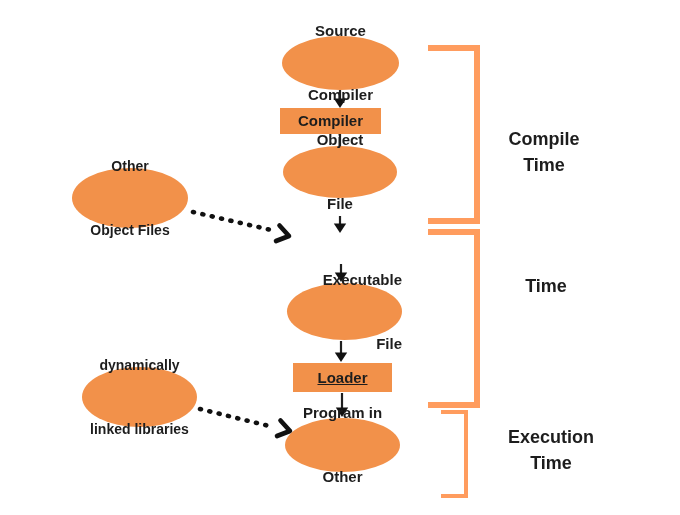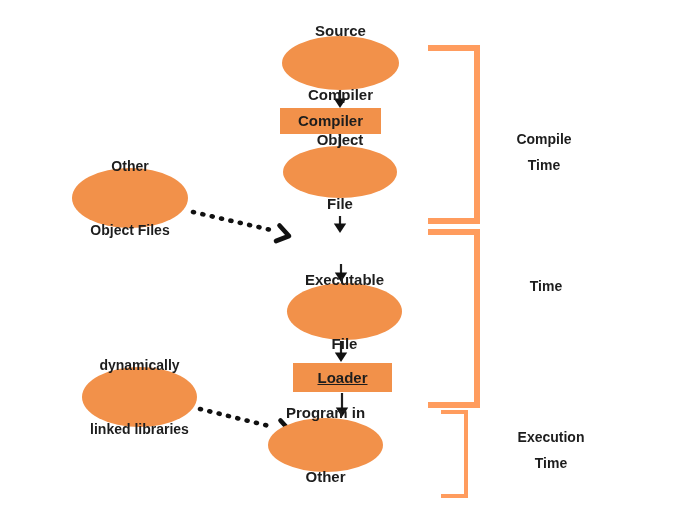--- a/index.html
+++ b/index.html
@@ -14,21 +14,21 @@
     display:flex;flex-direction:column;align-items:center;justify-content:center;
     text-align:center;font-size:15px;line-height:1.32;z-index:2;gap:44px;
   }
   .ellipse{border-radius:50%;}
   .side{font-size:14px;line-height:1.45;}
   .bracket{
     position:absolute;border:6px solid #FF9C5E;border-left:none;z-index:1;
   }
   .bracket.thin{border-width:4px;border-left:none;}
   .phase{
-    position:absolute;font-weight:bold;font-size:14px;line-height:26px;
+    position:absolute;font-weight:bold;font-size:18px;line-height:26px;
     color:#1D1D1D;text-align:center;z-index:2;
   }
   .nl{display:block;}
 </style>
 </head>
 <body>
 
 <div id="canvas">
 
   <svg id="arrow-layer" viewBox="0 0 680 515" xmlns="http://www.w3.org/2000/svg">
@@ -77,30 +77,30 @@
   <div class="node" style="left:280px;top:108px;width:101px;height:26px;">
     <span class="nl">Compiler</span>
   </div>
 
   <div class="node ellipse" style="left:283px;top:146px;width:114px;height:52px;">
     <span class="nl">Object</span>
     <span class="nl">File</span>
   </div>
 
 
-  <div class="node ellipse" style="left:287px;top:283px;width:115px;height:57px;">
+  <div class="node ellipse" style="left:287px;top:283px;width:115px;height:57px;align-items:flex-end;">
     <span class="nl">Executable</span>
     <span class="nl">File</span>
   </div>
 
   <div class="node" style="left:293px;top:363px;width:99px;height:29px;text-decoration:underline;">
     <span class="nl">Loader</span>
   </div>
 
-  <div class="node ellipse" style="left:268px;top:418px;width:115px;height:54px;">
+  <div class="node ellipse" style="left:285px;top:418px;width:115px;height:54px;">
     <span class="nl">Program in</span>
     <span class="nl">Other</span>
   </div>
 
   <div class="node ellipse side" style="left:72px;top:168px;width:116px;height:60px;">
     <span class="nl">Other</span>
     <span class="nl">Object Files</span>
   </div>
 
   <div class="node ellipse side" style="left:82px;top:367px;width:115px;height:60px;">

